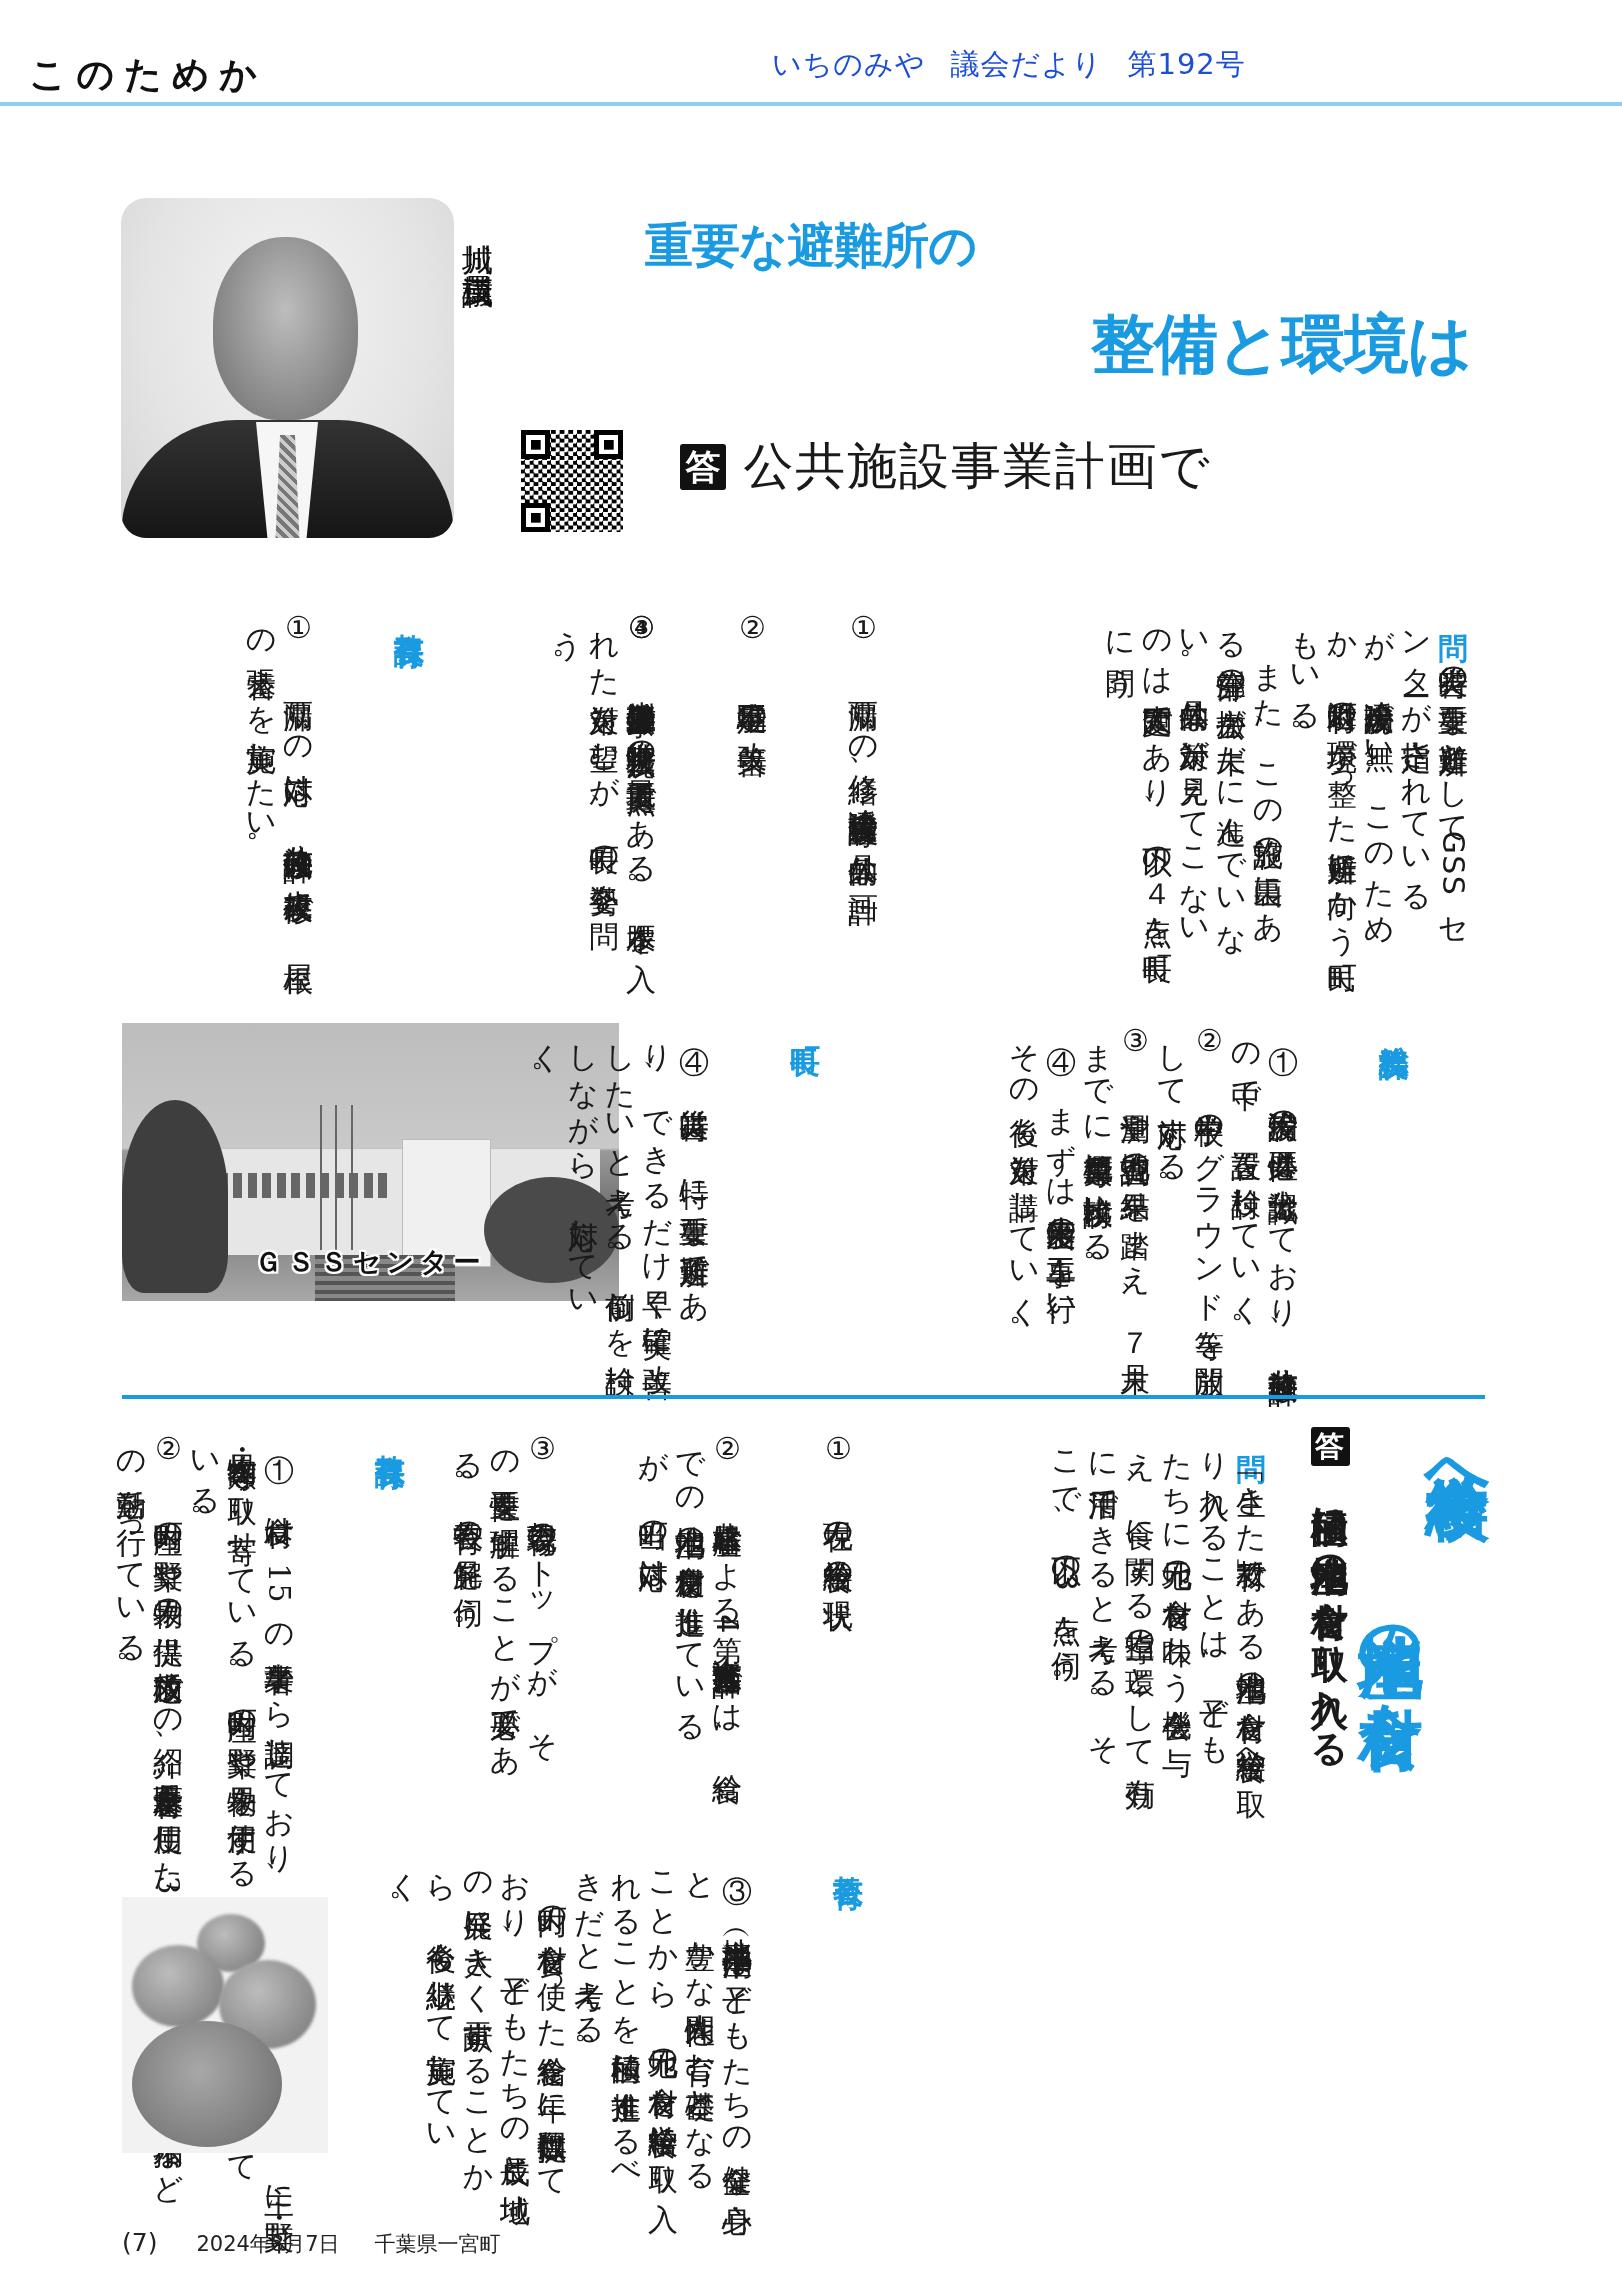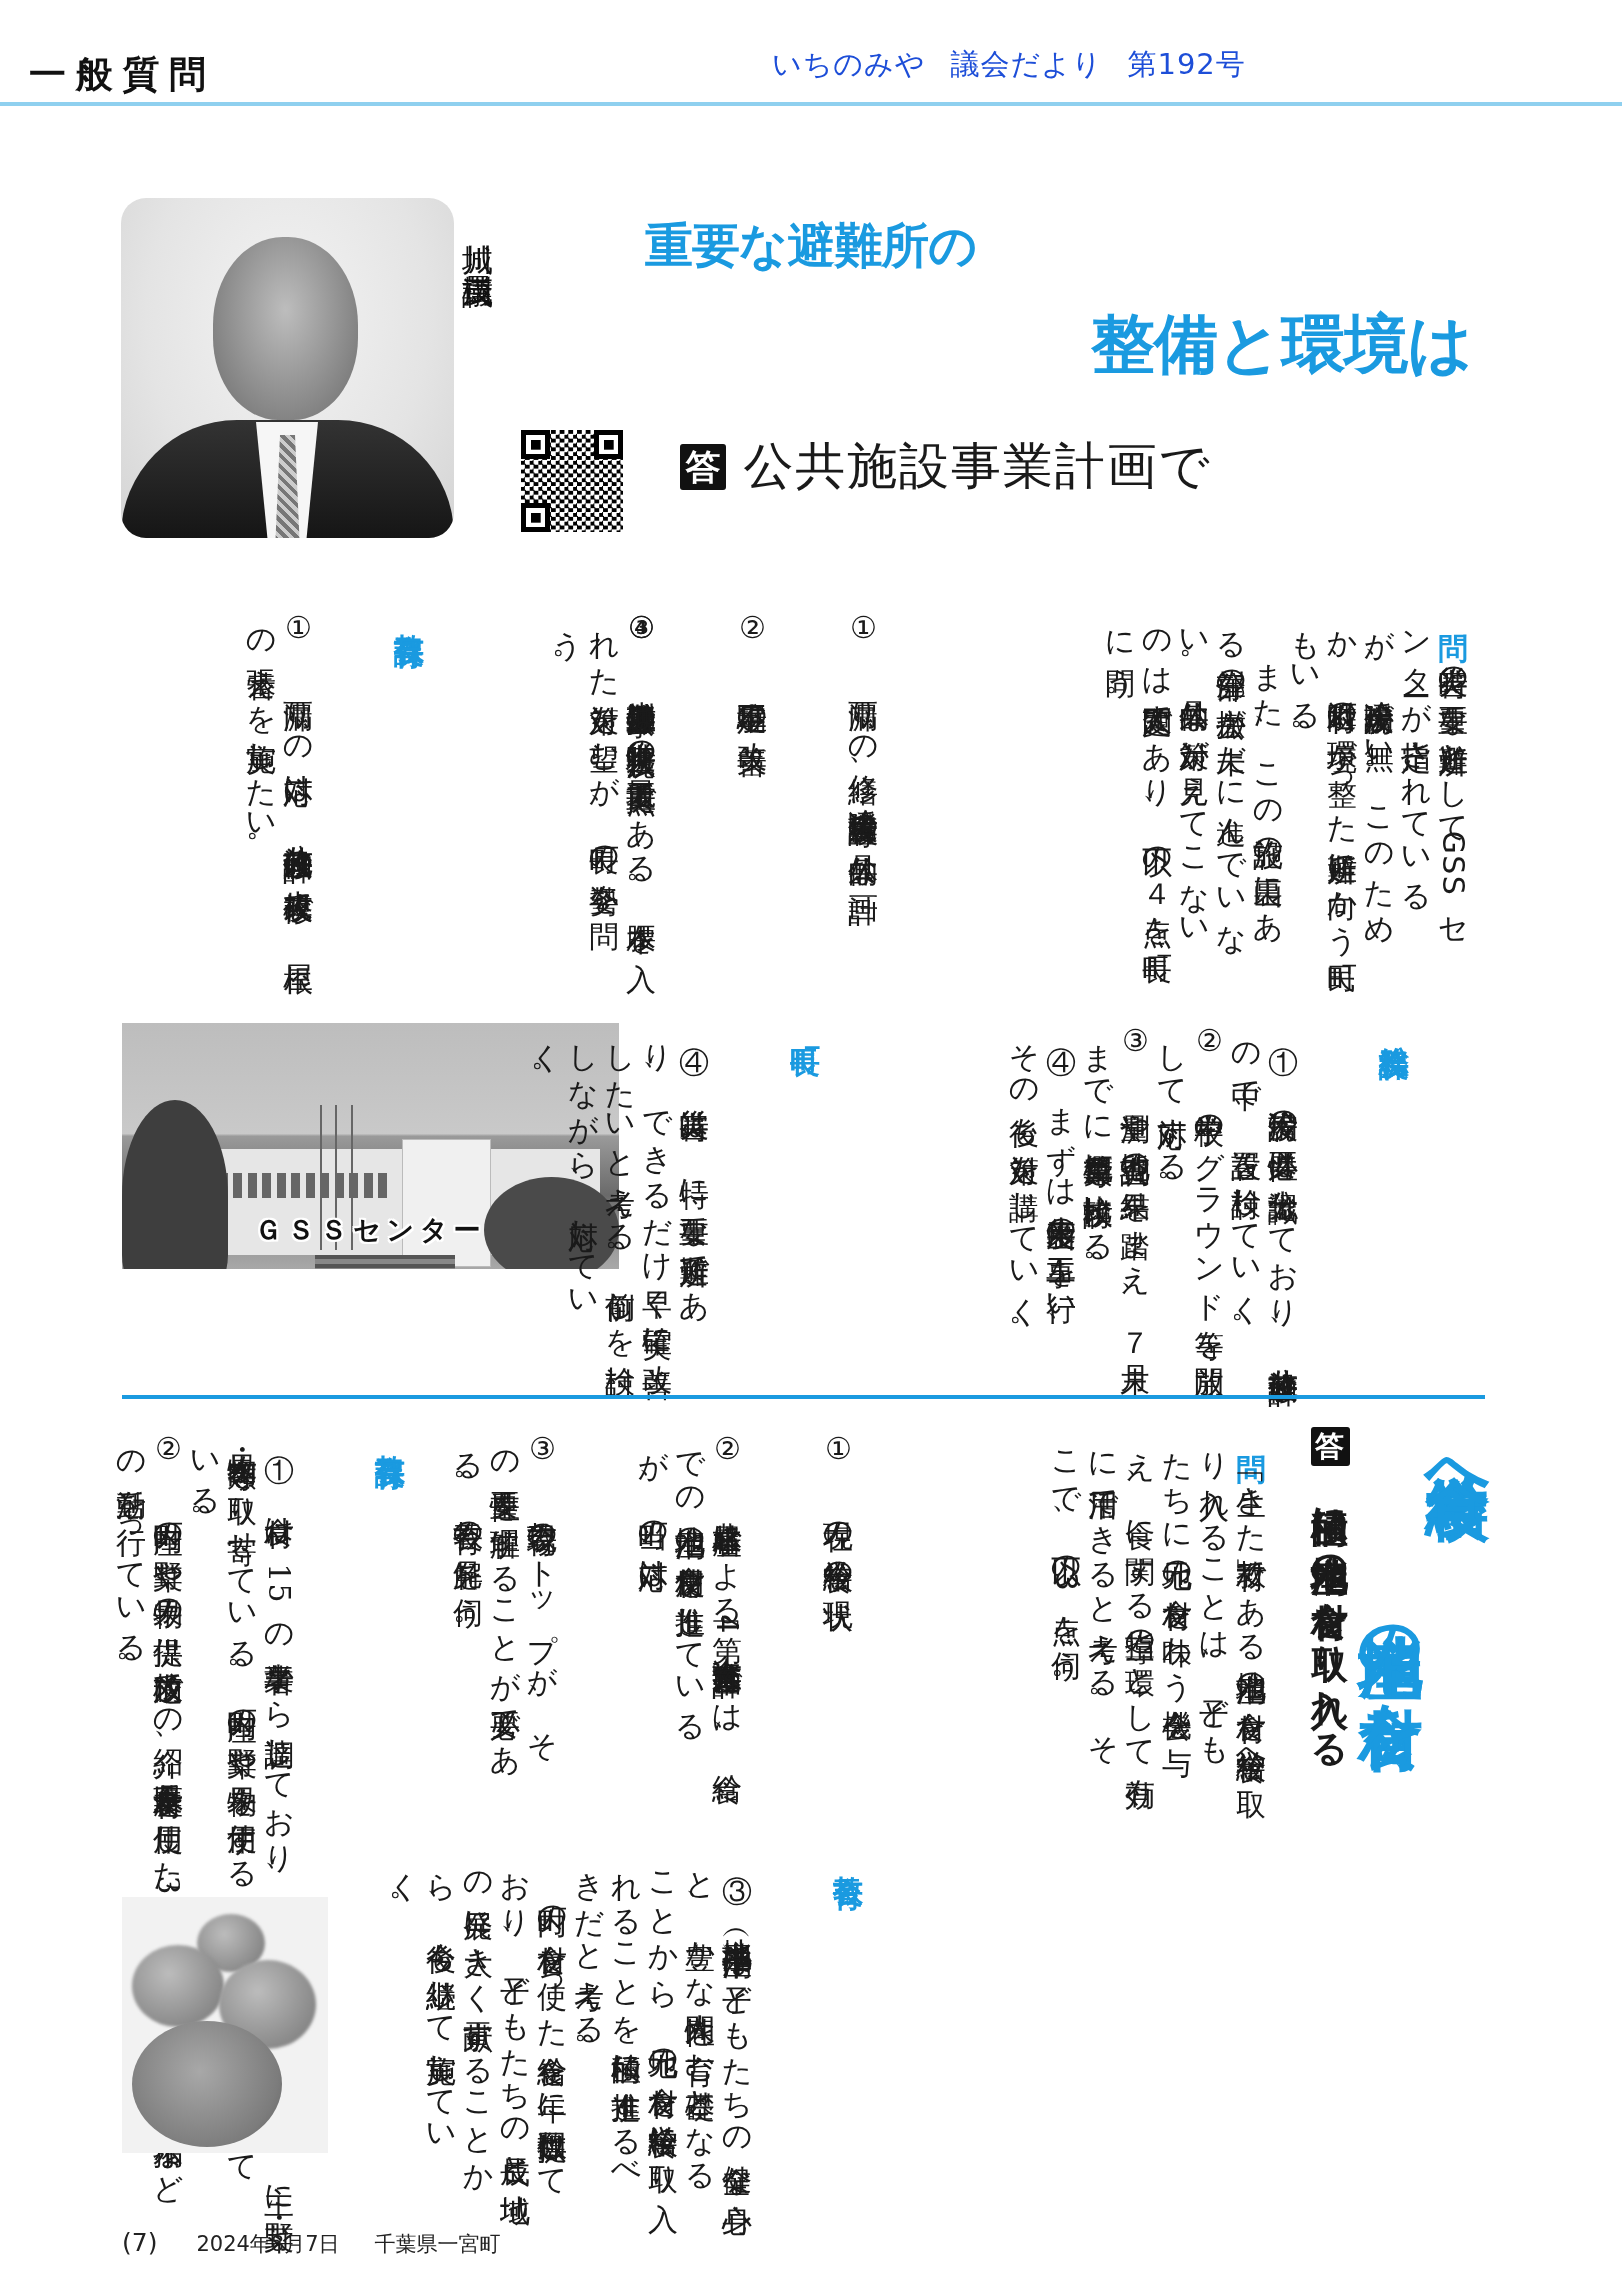--- a/index.html
+++ b/index.html
@@ -54,21 +54,21 @@
   .ans1 .ans-badge { width: 46px; height: 46px; line-height: 46px; font-size: 35px; vertical-align: middle; margin-right: 17.4px; }
   .ans1 .ans-text { font-family: "DejaVu Serif", "Liberation Serif", serif; font-size: 50px; vertical-align: middle; letter-spacing: 1.9px; }
 
   .col { font-size: 30px; line-height: 37px; letter-spacing: 1.3px; height: 348px; white-space: pre-wrap; }
   .serif { font-family: "DejaVu Serif", "Liberation Serif", serif; }
   .lbl { color: #1a9ae0; font-weight: bold; }
 
   .sec1-q { left: 951px; top: 610px; width: 521px; }
   .sec1-somu { left: 618px; top: 1023px; width: 859px; height: 348px; }
 
-  .photo-gss { left: 122px; top: 1023px; width: 497px; height: 246px; overflow: hidden;
+  .photo-gss { left: 122px; top: 1023px; width: 497px; height: 278px; overflow: hidden;
                background: linear-gradient(#bdbdbd 0%, #c9c9c9 45%, #9a9a9a 46%, #6a6a6a 70%, #8a8a8a 80%, #a8a8a8 100%); }
   .photo-gss .bldg { position: absolute; left: 77px; top: 126px; width: 401px; height: 106px; background: #e6e6e6; }
   .photo-gss .bldg2 { position: absolute; left: 280px; top: 116px; width: 87px; height: 126px; background: #f0f0f0; border: 1.9px solid #bbb; }
   .photo-gss .win { position: absolute; left: 97px; top: 150px; width: 174px; height: 25px;
                     background: repeating-linear-gradient(90deg, #666 0 8.7px, #e6e6e6 8.7px 14.5px); }
   .photo-gss .tree { position: absolute; left: 0; top: 77px; width: 106px; height: 193px; border-radius: 50% 50% 20% 20%; background: #3e3e3e; }
   .photo-gss .tree2 { position: absolute; right: 0; top: 154px; width: 135px; height: 106px; border-radius: 50%; background: #4a4a4a; }
   .photo-gss .stairs { position: absolute; left: 193px; top: 232px; width: 140px; height: 53px;
                        background: repeating-linear-gradient(#555 0 3.9px, #888 3.9px 8.7px); }
   .photo-gss .pole { position: absolute; top: 82px; width: 1.9px; height: 145px; background: #666; }
@@ -98,21 +98,21 @@
   .photo-apple .a4 { left: 9.7px; top: 124px; width: 150px; height: 126px;
                      background: radial-gradient(circle at 45% 40%, #a8a8a8, #7c7c7c 70%, #5c5c5c); }
 
   .footer { left: 122px; top: 2228px; font-size: 21px; color: #222; white-space: nowrap; }
   .footer .pg { font-size: 25px; margin-right: 39px; }
   .footer .dt { margin-right: 35px; }
 </style>
 </head>
 <body>
 
-<div class="abs hdr-section">一般質問</div>
+<div class="abs hdr-section">このためか</div>
 <div class="abs hdr-pub">
   <span>いちのみや</span><span>議会だより</span><span>第192号</span>
 </div>
 <div class="abs hdr-rule"></div>
 
 <div class="abs portrait">
   <div class="body"></div>
   <div class="shirt"></div>
   <div class="tie"></div>
   <div class="head"></div>

